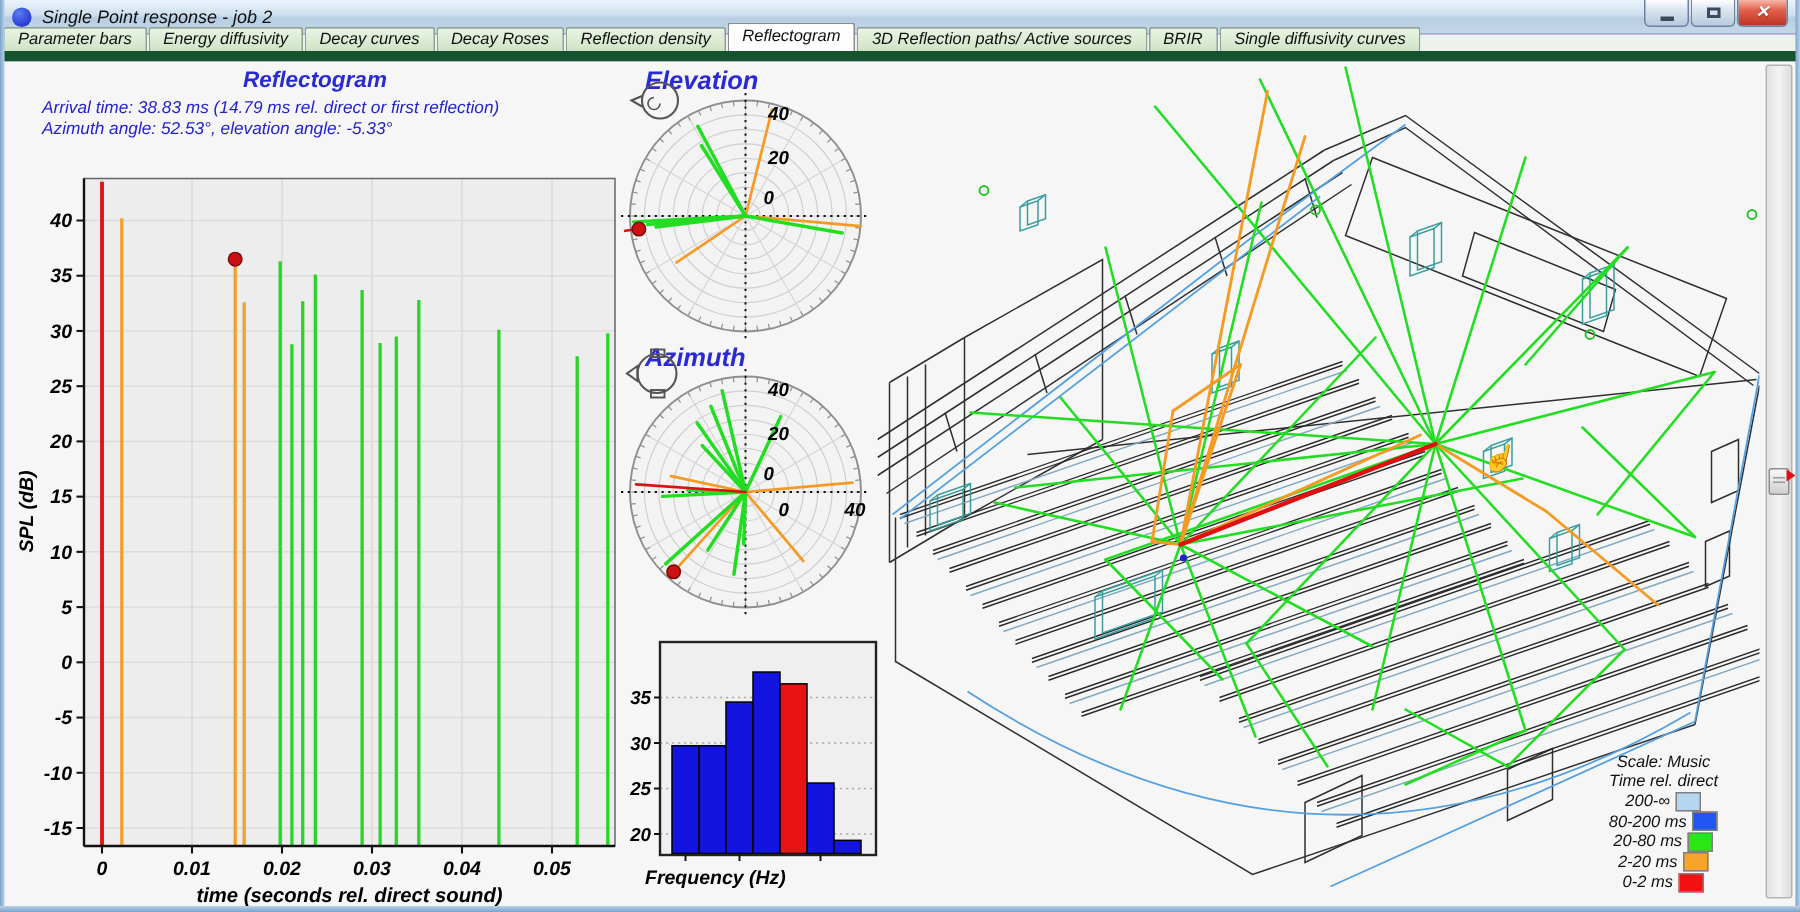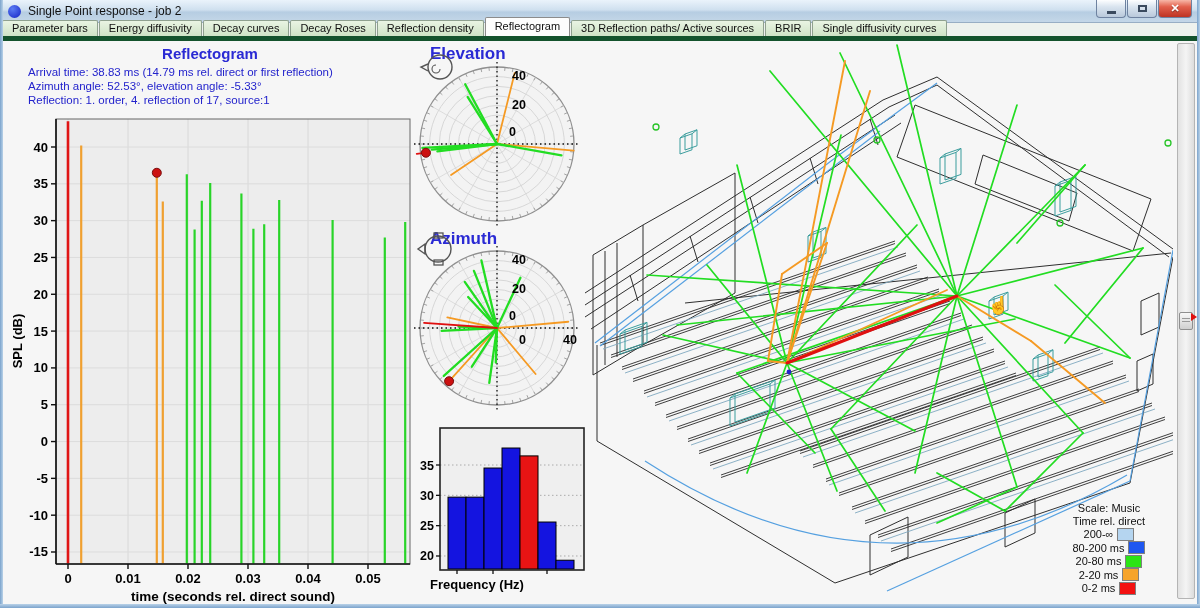--- a/index.html
+++ b/index.html
@@ -1,33 +1,33 @@
 <!DOCTYPE html>
 <html><head>
 <meta charset="utf-8">
 <style>
   html,body{margin:0;padding:0;}
   body{width:1200px;height:608px;position:relative;font-family:"Liberation Sans",sans-serif;background:#9ab4cc;overflow:hidden;}
-  .window{position:absolute;inset:0;background:#d946ef;}
+  .window{position:absolute;inset:0;background:#d946ef;font-style:italic;}
   
   .titlebar{position:absolute;top:0;left:0;right:0;height:23px;
     background:linear-gradient(#eaf3fb,#cfe0ef 45%,#b6cde2 55%,#c4d7e8);
     border-bottom:1px solid #98aec4;display:flex;align-items:center;padding-left:8px;box-sizing:border-box;}
   .appicon{width:13px;height:13px;border-radius:50%;background:radial-gradient(circle at 35% 30%,#5a7cf4,#1322c4);margin-right:7px;flex:0 0 auto;}
   .title{font-size:12px;color:#101010;}
   .winbtns{position:absolute;top:0;right:8px;display:flex;}
   .wbtn{width:30px;height:18px;box-sizing:border-box;border:1px solid #6e82a0;border-top:none;
     border-radius:0 0 4px 4px;background:linear-gradient(#fdfeff,#d9e4ef 40%,#b9c9db);
     display:flex;align-items:center;justify-content:center;margin-left:1px;}
   .wbtn.close{width:34px;background:linear-gradient(#f7b7a7,#e2604c 40%,#bd3322);}
   .g-min{width:9px;height:3px;background:#3a4a5e;margin-top:7px;}
   .g-max{width:9px;height:7px;border:2px solid #3a4a5e;box-sizing:border-box;background:transparent;}
   .g-close{color:#fff;font-size:11px;font-weight:bold;line-height:1;text-shadow:0 1px 1px rgba(0,0,0,.4);}
   
-  .tabs{position:absolute;top:23px;left:0;right:0;height:18px;background:#eef2ee;border-bottom:5px solid #14532d;
+  .tabs{position:absolute;top:23px;left:0;right:0;height:18px;background:#eef2ee;border-bottom:7px solid #14532d;
     display:flex;align-items:flex-end;padding-left:2px;box-sizing:border-box;}
   .tab{height:15px;line-height:15px;padding:0 9px;font-size:11px;color:#101010;background:linear-gradient(#e9f4e3,#cfe3c6);
     border:1px solid #8fa18f;border-bottom:none;border-radius:2px 2px 0 0;margin-right:1px;white-space:nowrap;}
   .tab.active{background:#fdfdfd;height:18px;line-height:17px;position:relative;z-index:2;border-color:#8c8c8c;}
   
   .content{position:absolute;top:41px;left:0;right:0;bottom:0;background:#f6f6f6;}
   .abs{position:absolute;}
   .blue-title{color:#2a2ad4;font-size:15px;font-weight:bold;text-align:center;}
   .blue-sub{color:#2a2ad4;font-size:17px;font-weight:bold;text-align:left;}
   .info{color:#2323cc;font-size:11.5px;line-height:14px;white-space:pre;}
@@ -73,21 +73,21 @@
       <div class="tab">Reflection density</div>
       <div class="tab active">Reflectogram</div>
       <div class="tab">3D Reflection paths/ Active sources</div>
       <div class="tab">BRIR</div>
       <div class="tab">Single diffusivity curves</div>
     </div>
 
   <div class="content">
 
     <div class="abs blue-title" style="left:60px;top:4px;width:300px;">Reflectogram</div>
-    <div class="abs info" style="left:28px;top:24px;" id="reflinfo"><div>Arrival time: 38.83 ms (14.79 ms rel. direct or first reflection)</div><div>Azimuth angle: 52.53°, elevation angle: -5.33°</div><div>Reflection: 1. order, 4. reflection of 17, source:1</div></div>
+    <div class="abs info" style="left:28px;top:24px;" id="reflinfo"><div>Arrival time: 38.83 ms (14.79 ms rel. direct or first reflection)</div><div>Azimuth angle: 52.53°, elevation angle: -5.33°</div></div>
     <svg class="abs" style="left:8px;top:72px;" width="412" height="492" id="refl-svg">
         <rect x="48" y="6" width="354" height="445" fill="#ededed"></rect>
         <line x1="60" y1="6" x2="60" y2="451" stroke="#d8d8d8" stroke-width="1"></line>
         <line x1="120" y1="6" x2="120" y2="451" stroke="#d8d8d8" stroke-width="1"></line>
         <line x1="180" y1="6" x2="180" y2="451" stroke="#d8d8d8" stroke-width="1"></line>
         <line x1="240" y1="6" x2="240" y2="451" stroke="#d8d8d8" stroke-width="1"></line>
         <line x1="300" y1="6" x2="300" y2="451" stroke="#d8d8d8" stroke-width="1"></line>
         <line x1="360" y1="6" x2="360" y2="451" stroke="#d8d8d8" stroke-width="1"></line>
         <line x1="48" y1="34" x2="402" y2="34" stroke="#dcdcdc" stroke-width="1"></line>
         <line x1="48" y1="70.818" x2="402" y2="70.818" stroke="#dcdcdc" stroke-width="1"></line>

